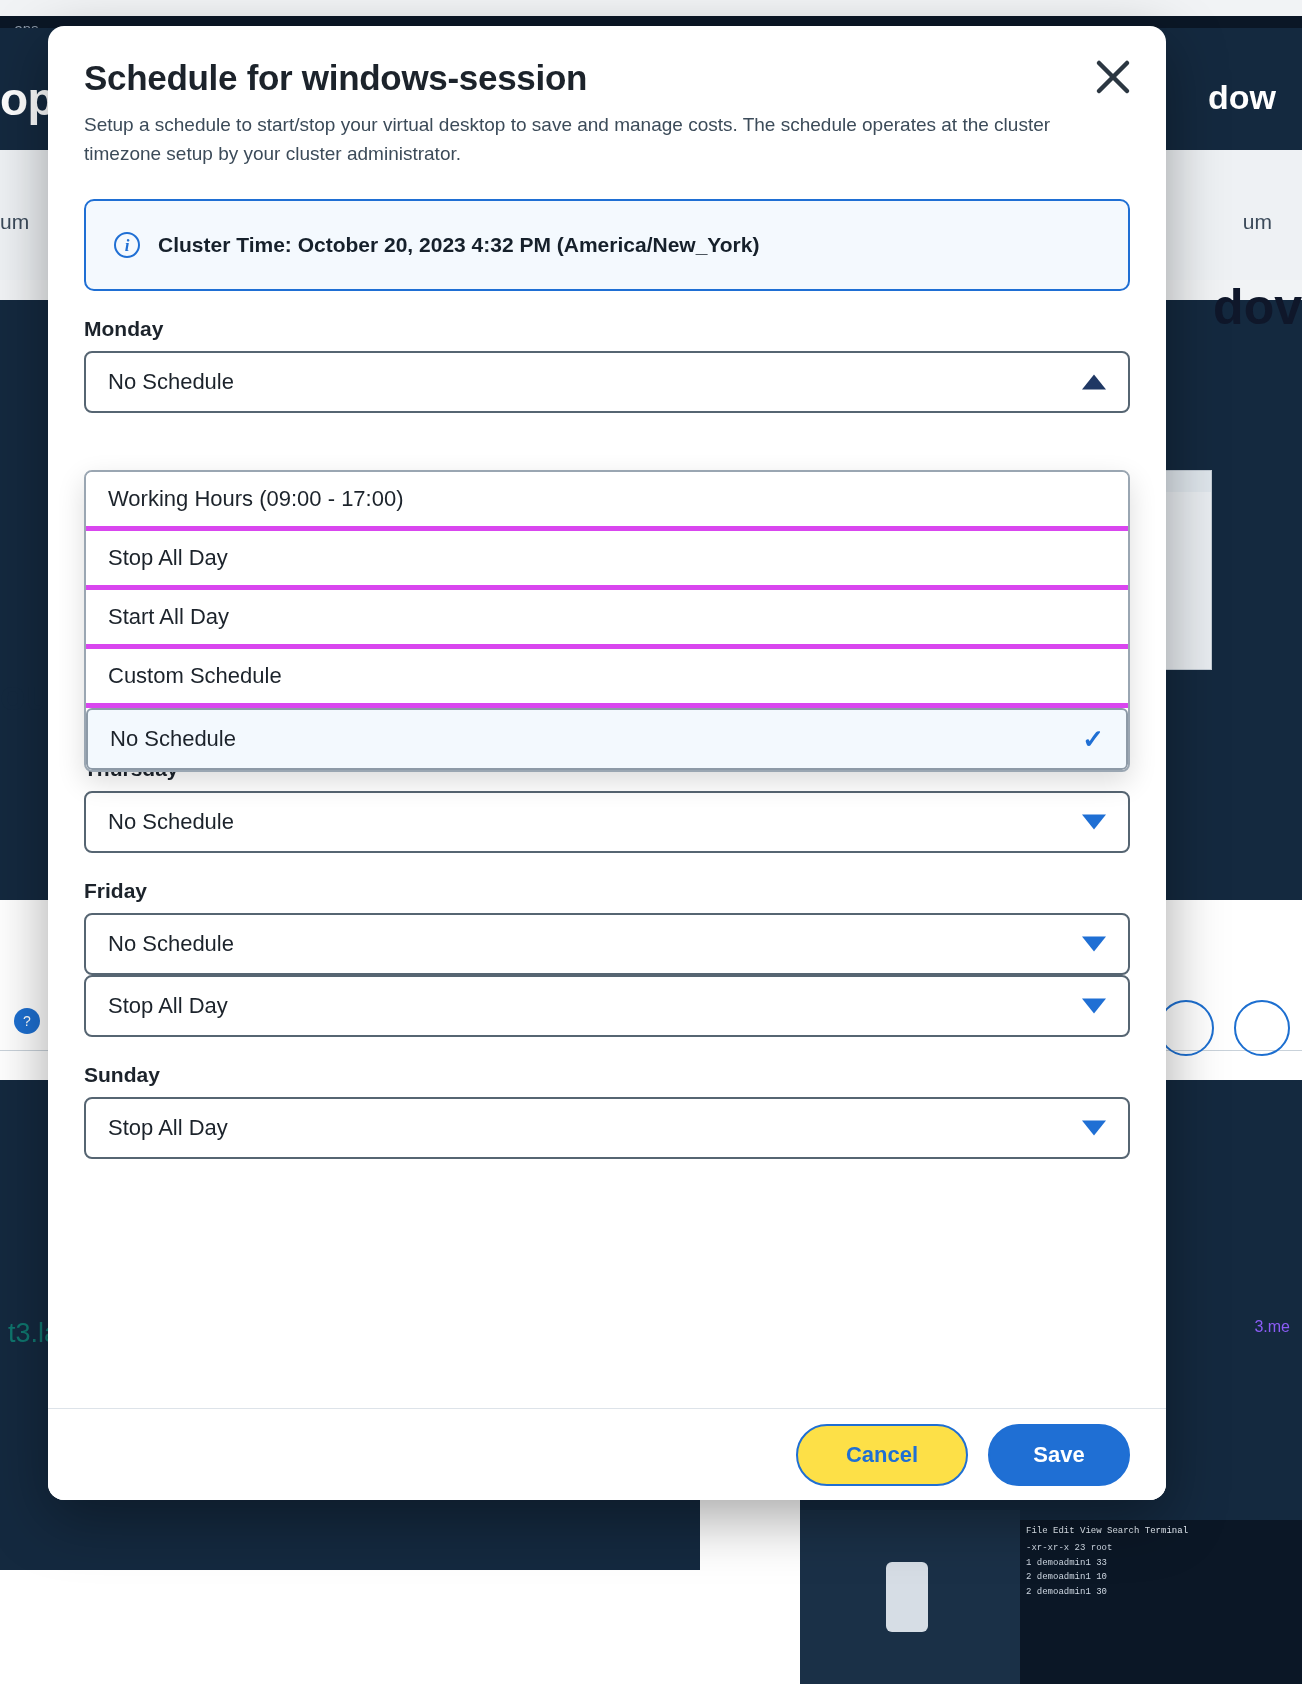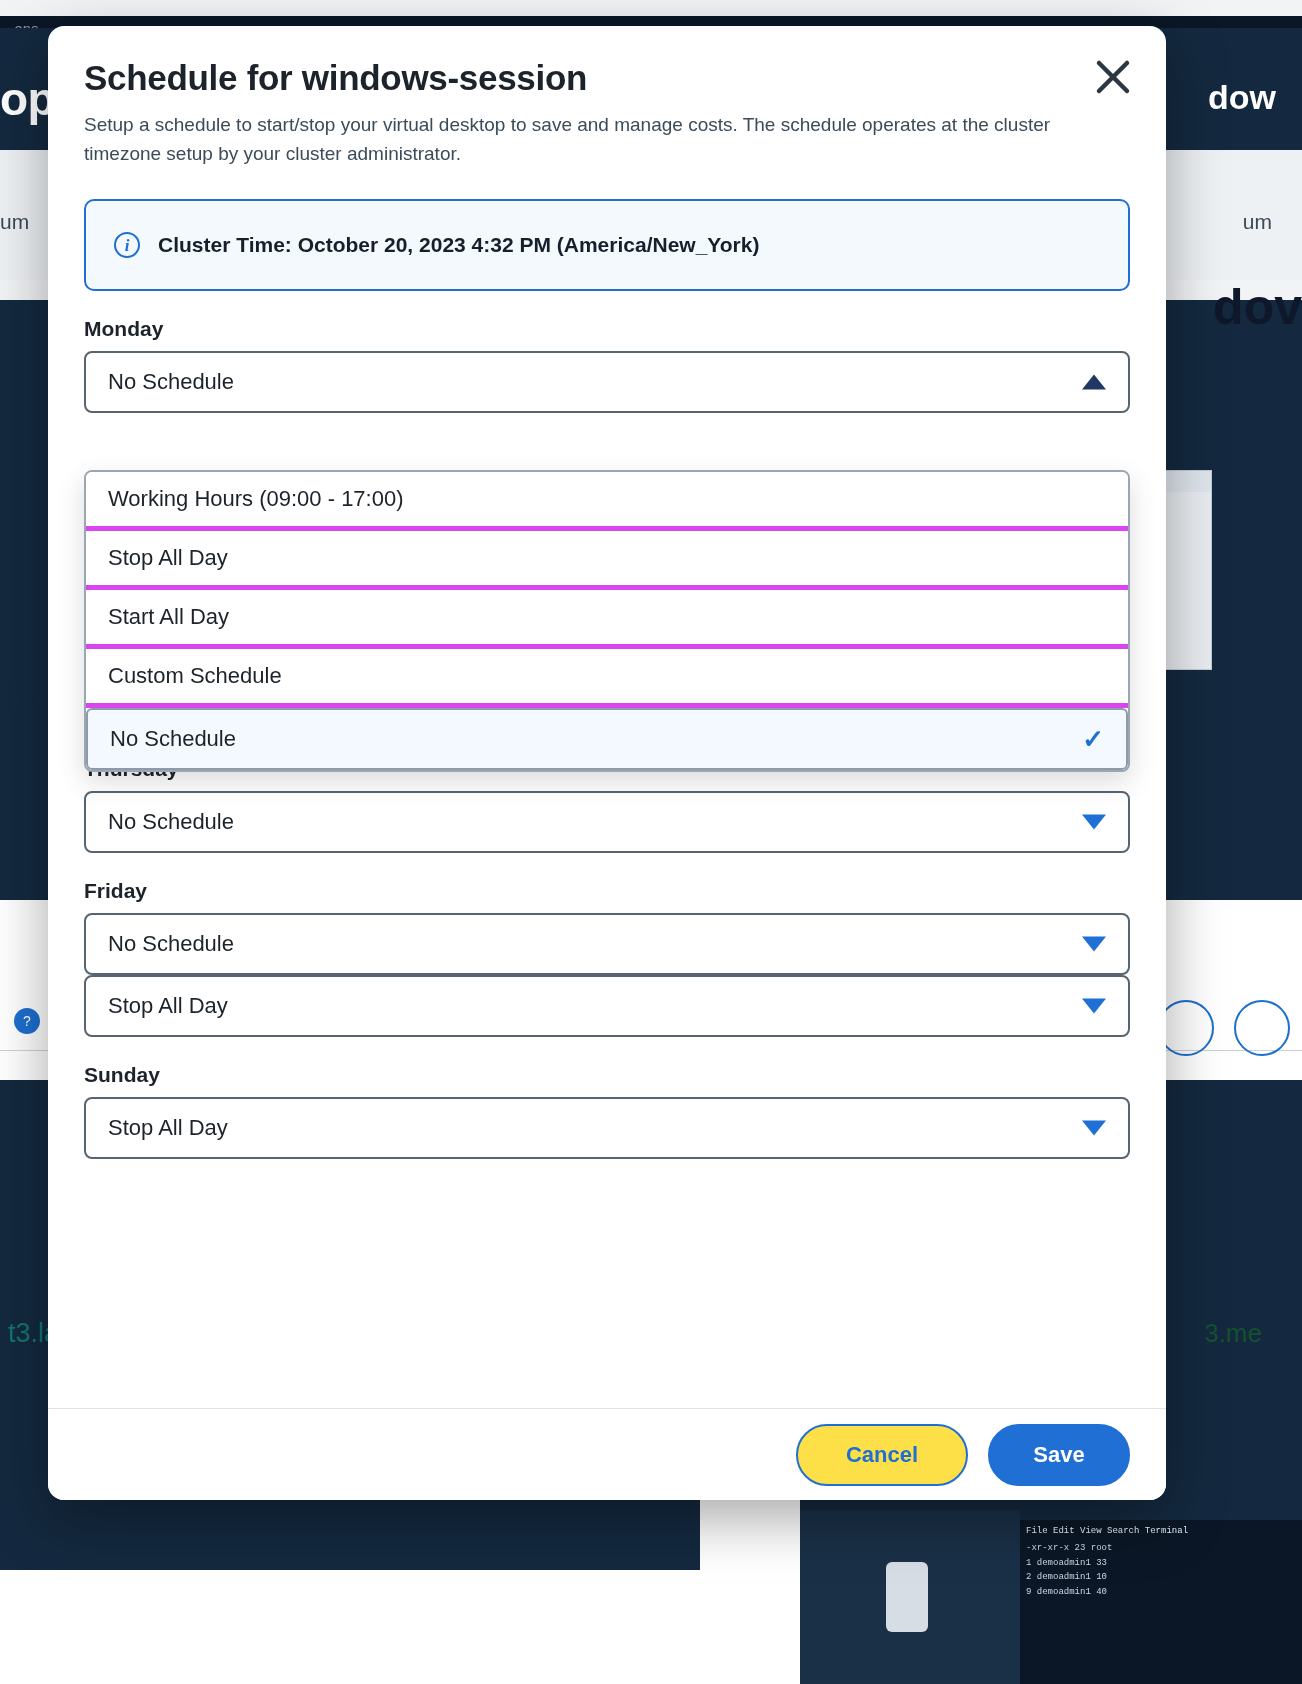--- a/index.html
+++ b/index.html
@@ -141,22 +141,22 @@
   .bg-dark-2 {
     position: absolute;
     left: 0; right: 0; top: 1080px; height: 490px;
     background: #14293f;
   }
   .bg-code-l {
     position: absolute; left: 8px; top: 1318px;
     color: #0f766e; font-size: 27px;
   }
   .bg-code-r {
-    position: absolute; right: 40px; top: 1318px;
-    color: #14532d; font-size: 26px;
+    position: absolute; right: 12px; top: 1318px;
+    color: #8b5cf6; font-size: 16px;
   }
   .bg-term {
     position: absolute;
     left: 1020px; top: 1520px;
     right: 0; bottom: 0;
     background: #0b1726;
     color: #cfd8e3;
     font-size: 9px;
     padding: 4px 6px;
     font-family: "Liberation Mono", monospace;
@@ -411,21 +411,21 @@
   <div class="bg-code-l">t3.la</div>
   <div class="bg-code-r">3.me</div>
 
   <div class="bg-white-col"></div>
   <div class="bg-cyl"></div>
   <div class="bg-term">
     <div class="bg-term-menu">File  Edit  View  Search  Terminal</div>
     <div>-xr-xr-x  23 root</div>
     <div>1 demoadmin1  33</div>
     <div>2 demoadmin1  10</div>
-    <div>9 demoadmin1  40</div>
+    <div>2 demoadmin1  30</div>
   </div>
 </div>
 
 <div id="modal">
   <div class="modal-body">
 
     <h1 class="modal-title">Schedule for windows-session</h1>
     <p class="modal-desc">Setup a schedule to start/stop your virtual desktop to save and manage costs. The schedule operates at the cluster timezone setup by your cluster administrator.</p>
 
     <button class="close-btn">

